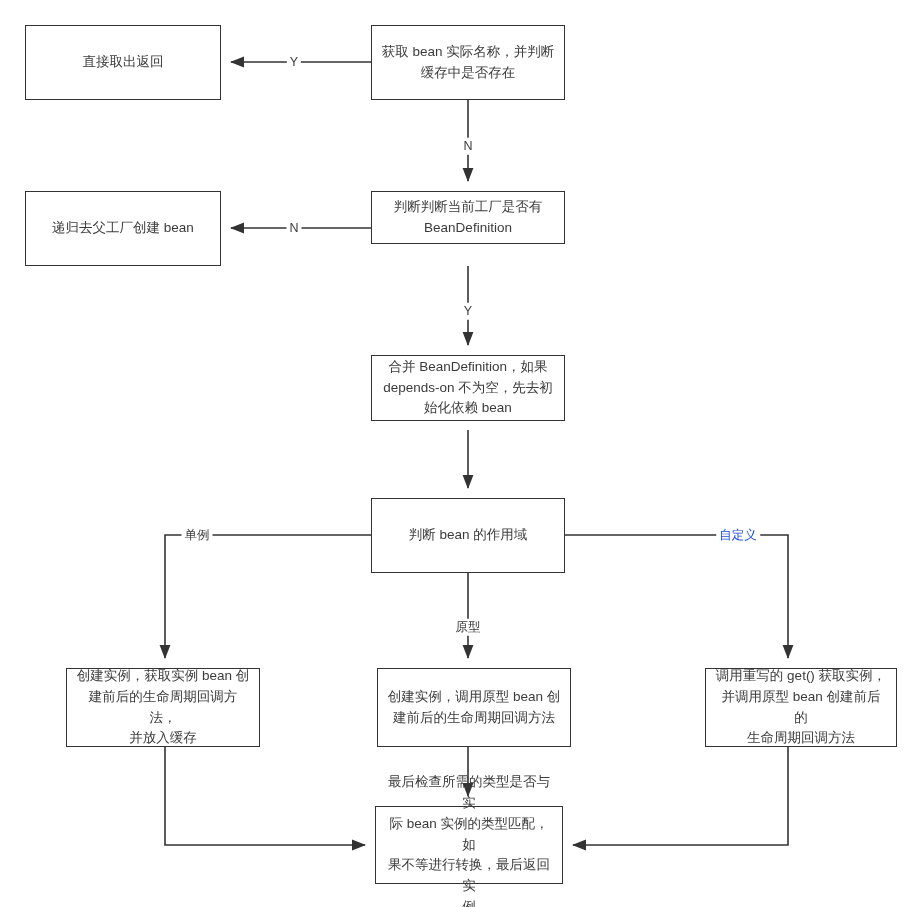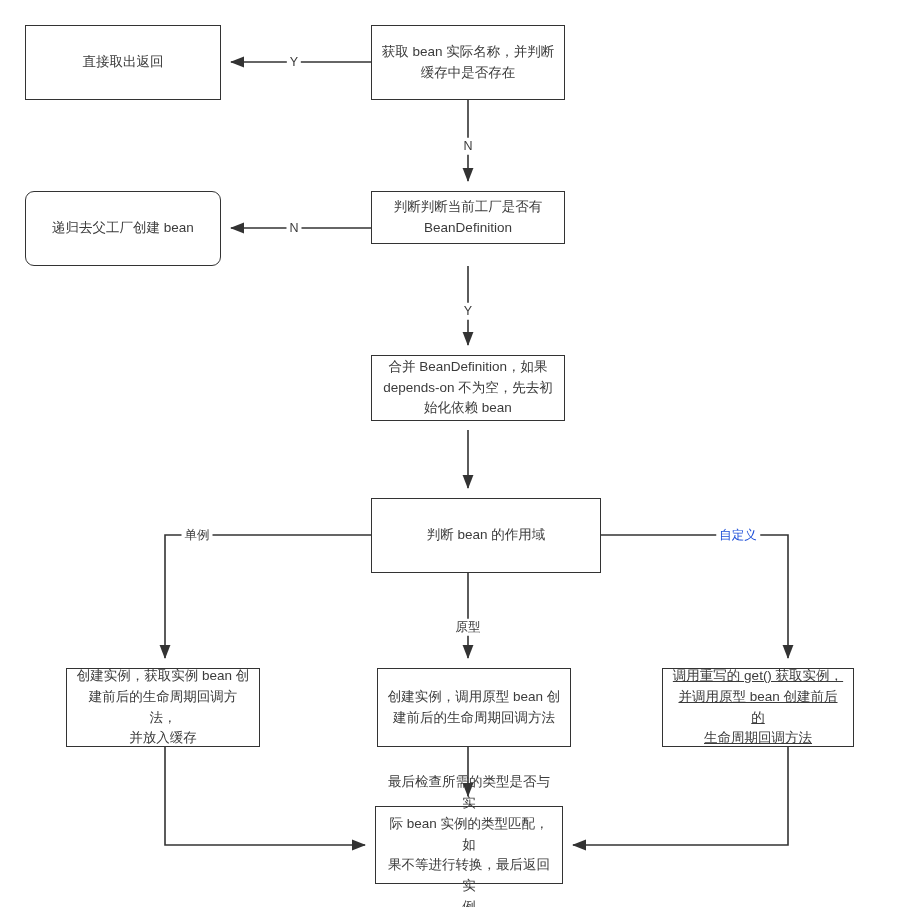--- a/index.html
+++ b/index.html
@@ -86,45 +86,45 @@
   </svg>
 
   <div id="node-layer">
       <div class="node" style="left: 25px; top: 25px; width: 196px; height: 75px; border-color: rgb(51, 51, 51); color: rgb(59, 59, 59);">
         <span class="node-text">直接取出返回</span>
       </div>
       <div class="node" style="left: 371px; top: 25px; width: 194px; height: 75px; border-color: rgb(51, 51, 51); color: rgb(59, 59, 59);">
         <span class="node-text">获取 bean 实际名称，并判断
 缓存中是否存在</span>
       </div>
-      <div class="node" style="left: 25px; top: 191px; width: 196px; height: 75px; border-color: rgb(51, 51, 51); color: rgb(59, 59, 59); border-radius: 9px;">
+      <div class="node" style="left: 25px; top: 191px; width: 196px; height: 75px; border-color: rgb(51, 51, 51); color: rgb(59, 59, 59);">
         <span class="node-text">递归去父工厂创建 bean</span>
       </div>
       <div class="node" style="left: 371px; top: 191px; width: 194px; height: 53px; border-color: rgb(51, 51, 51); color: rgb(59, 59, 59);">
         <span class="node-text">判断判断当前工厂是否有
 BeanDefinition</span>
       </div>
       <div class="node" style="left: 371px; top: 355px; width: 194px; height: 66px; border-color: rgb(51, 51, 51); color: rgb(59, 59, 59);">
         <span class="node-text">合并 BeanDefinition，如果
 depends-on 不为空，先去初
 始化依赖 bean</span>
       </div>
-      <div class="node" style="left: 371px; top: 498px; width: 230px; height: 75px; border-color: rgb(51, 51, 51); color: rgb(59, 59, 59);">
+      <div class="node" style="left: 371px; top: 498px; width: 194px; height: 75px; border-color: rgb(51, 51, 51); color: rgb(59, 59, 59);">
         <span class="node-text">判断 bean 的作用域</span>
       </div>
       <div class="node" style="left: 66px; top: 668px; width: 194px; height: 79px; border-color: rgb(51, 51, 51); color: rgb(59, 59, 59);">
         <span class="node-text">创建实例，获取实例 bean 创
 建前后的生命周期回调方法，
 并放入缓存</span>
       </div>
       <div class="node" style="left: 377px; top: 668px; width: 194px; height: 79px; border-color: rgb(51, 51, 51); color: rgb(59, 59, 59);">
         <span class="node-text">创建实例，调用原型 bean 创
 建前后的生命周期回调方法</span>
       </div>
-      <div class="node" style="left: 662px; top: 668px; width: 192px; height: 79px; border-color: rgb(51, 51, 51); color: rgb(59, 59, 59); text-decoration: underline;">
+      <div class="node" style="left: 705px; top: 668px; width: 192px; height: 79px; border-color: rgb(51, 51, 51); color: rgb(59, 59, 59);">
         <span class="node-text">调用重写的 get() 获取实例，
 并调用原型 bean 创建前后的
 生命周期回调方法</span>
       </div>
       <div class="node" style="left: 375px; top: 806px; width: 188px; height: 78px; border-color: rgb(51, 51, 51); color: rgb(59, 59, 59);">
         <span class="node-text">最后检查所需的类型是否与实
 际 bean 实例的类型匹配，如
 果不等进行转换，最后返回实
 例</span>
       </div>

